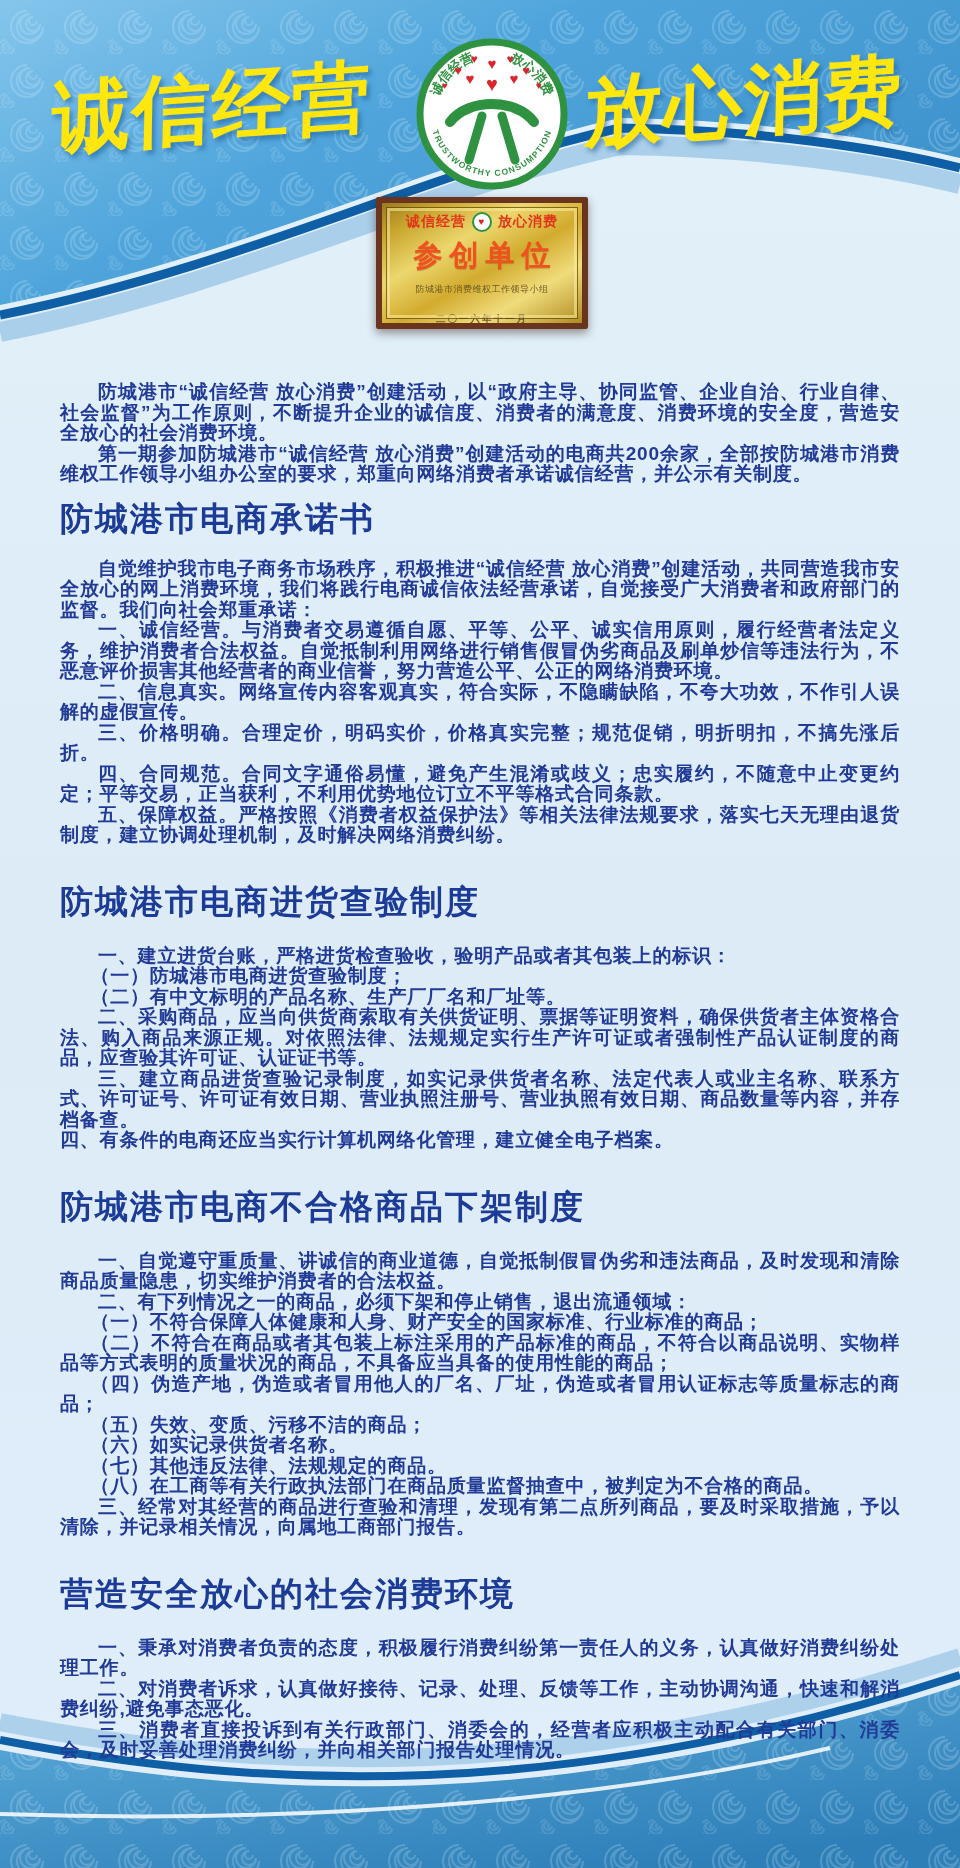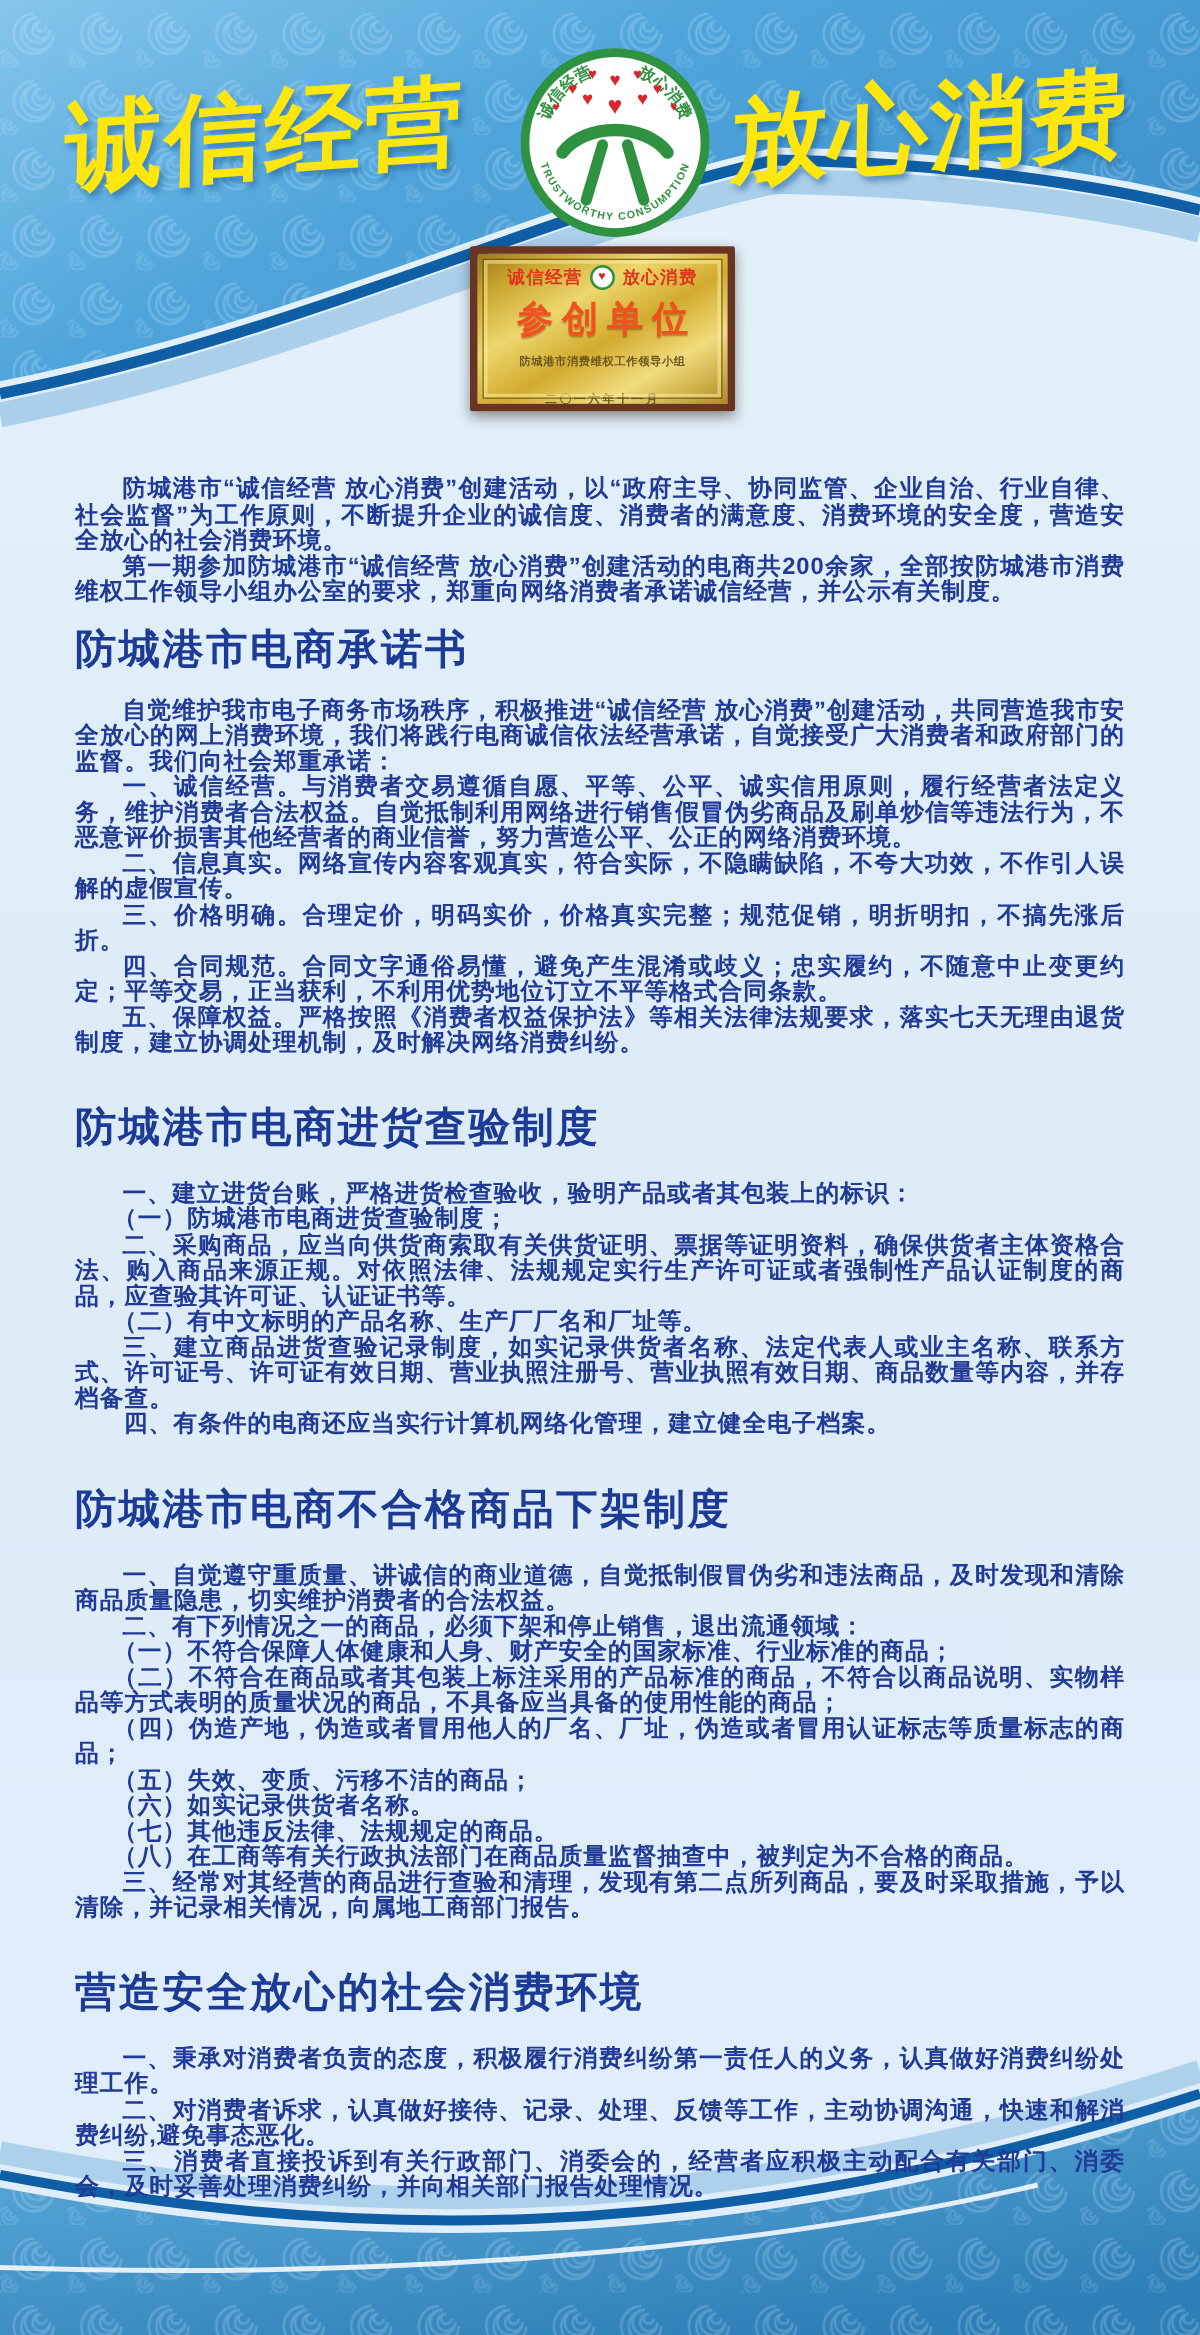--- a/index.html
+++ b/index.html
@@ -22,27 +22,27 @@
      display:flex;flex-direction:column;align-items:center;}
   .plaque-inner{position:absolute;inset:4px;border:1px solid rgba(100,70,10,.75);
      box-shadow:inset 0 0 0 3px rgba(252,236,160,.55);pointer-events:none;}
   .plaque-row{display:flex;align-items:center;gap:6px;margin-top:9px;
      font-size:14px;font-weight:bold;color:#E2341B;letter-spacing:1px;}
   .mini-logo{width:20px;height:20px;border-radius:50%;border:2px solid #2F9240;background:#fff;
      box-sizing:border-box;display:flex;align-items:center;justify-content:center;}
   .mini-heart{color:#D9252B;font-size:10px;line-height:1;}
   .plaque-title{font-size:29px;font-weight:900;color:#F1511C;letter-spacing:7px;padding-left:7px;
      margin-top:4px;text-shadow:0 1px 1px rgba(120,40,0,.4);}
-  .plaque-org{font-size:9px;font-weight:bold;color:#6E5821;margin-top:7px;letter-spacing:.5px;text-align:center;}
+  .plaque-org{font-size:9px;font-weight:normal;color:#6E5821;margin-top:7px;letter-spacing:.5px;text-align:center;}
   .plaque-date{font-size:9.5px;font-weight:bold;color:#6E5821;margin-top:17px;letter-spacing:2px;}
   .content{position:absolute;top:382px;left:60px;width:840px;z-index:2;}
   .p{margin:0;font-size:19px;line-height:20.5px;font-weight:bold;color:#203A96;
      text-align:justify;text-indent:2em;letter-spacing:.8px;}
   .p.pi{text-indent:1.6em;}
-  .p.flush{text-indent:0;margin-left:39px;}
+  .p.flush{text-indent:0;}
   .sec-title{margin:36px 0 24px;font-size:33px;line-height:40px;font-weight:bold;color:#1C3B96;
      letter-spacing:2px;}
   .sec-title.first{margin:14px 0 20px;}
 </style>
 </head>
 <body>
 
 <div class="poster">
 
   <svg class="hdr" width="960" height="360" viewBox="0 0 960 360">
@@ -128,22 +128,22 @@
     <p class="p">自觉维护我市电子商务市场秩序，积极推进“诚信经营 放心消费”创建活动，共同营造我市安全放心的网上消费环境，我们将践行电商诚信依法经营承诺，自觉接受广大消费者和政府部门的监督。我们向社会郑重承诺：</p>
     <p class="p">一、诚信经营。与消费者交易遵循自愿、平等、公平、诚实信用原则，履行经营者法定义务，维护消费者合法权益。自觉抵制利用网络进行销售假冒伪劣商品及刷单炒信等违法行为，不恶意评价损害其他经营者的商业信誉，努力营造公平、公正的网络消费环境。</p>
     <p class="p">二、信息真实。网络宣传内容客观真实，符合实际，不隐瞒缺陷，不夸大功效，不作引人误解的虚假宣传。</p>
     <p class="p">三、价格明确。合理定价，明码实价，价格真实完整；规范促销，明折明扣，不搞先涨后折。</p>
     <p class="p">四、合同规范。合同文字通俗易懂，避免产生混淆或歧义；忠实履约，不随意中止变更约定；平等交易，正当获利，不利用优势地位订立不平等格式合同条款。</p>
     <p class="p">五、保障权益。严格按照《消费者权益保护法》等相关法律法规要求，落实七天无理由退货制度，建立协调处理机制，及时解决网络消费纠纷。</p>
 
     <h2 class="sec-title">防城港市电商进货查验制度</h2>
     <p class="p">一、建立进货台账，严格进货检查验收，验明产品或者其包装上的标识：</p>
     <p class="p pi">（一）防城港市电商进货查验制度；</p>
+    <p class="p pi">（二）有中文标明的产品名称、生产厂厂名和厂址等。</p>
     <p class="p">二、采购商品，应当向供货商索取有关供货证明、票据等证明资料，确保供货者主体资格合法、购入商品来源正规。对依照法律、法规规定实行生产许可证或者强制性产品认证制度的商品，应查验其许可证、认证证书等。</p>
-    <p class="p pi">（二）有中文标明的产品名称、生产厂厂名和厂址等。</p>
     <p class="p">三、建立商品进货查验记录制度，如实记录供货者名称、法定代表人或业主名称、联系方式、许可证号、许可证有效日期、营业执照注册号、营业执照有效日期、商品数量等内容，并存档备查。</p>
     <p class="p flush">四、有条件的电商还应当实行计算机网络化管理，建立健全电子档案。</p>
 
     <h2 class="sec-title">防城港市电商不合格商品下架制度</h2>
     <p class="p">一、自觉遵守重质量、讲诚信的商业道德，自觉抵制假冒伪劣和违法商品，及时发现和清除商品质量隐患，切实维护消费者的合法权益。</p>
     <p class="p">二、有下列情况之一的商品，必须下架和停止销售，退出流通领域：</p>
     <p class="p pi">（一）不符合保障人体健康和人身、财产安全的国家标准、行业标准的商品；</p>
     <p class="p pi">（二）不符合在商品或者其包装上标注采用的产品标准的商品，不符合以商品说明、实物样品等方式表明的质量状况的商品，不具备应当具备的使用性能的商品；</p>
     <p class="p pi">（四）伪造产地，伪造或者冒用他人的厂名、厂址，伪造或者冒用认证标志等质量标志的商品；</p>
     <p class="p pi">（五）失效、变质、污移不洁的商品；</p>

